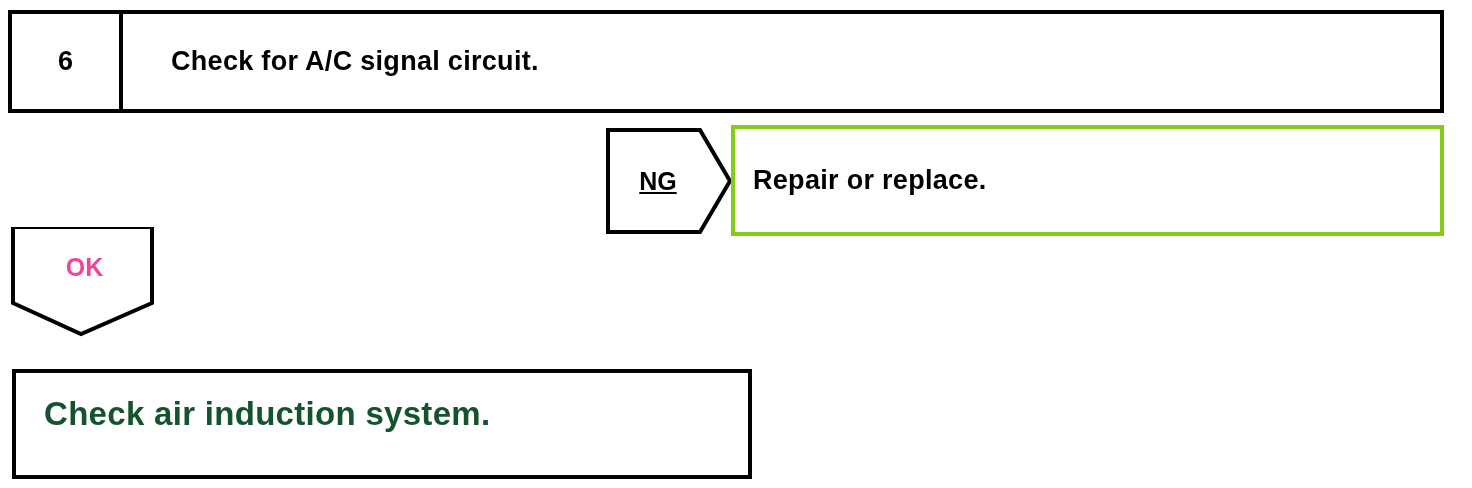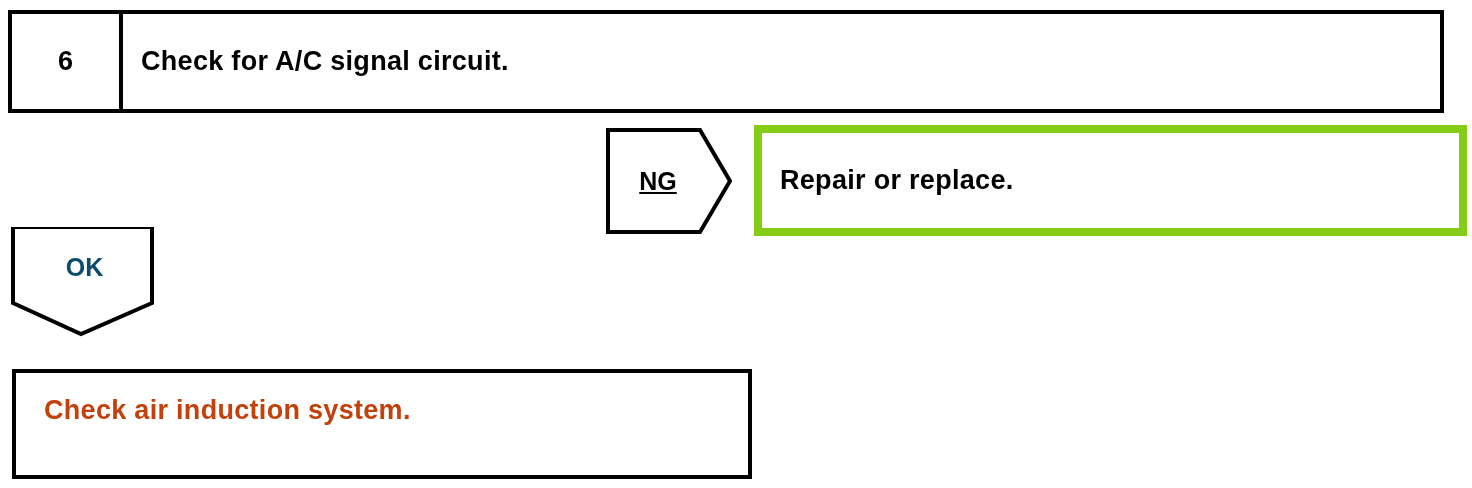--- a/index.html
+++ b/index.html
@@ -54,20 +54,21 @@
     align-items: center;
     padding-left: 18px;
     box-sizing: border-box;
   }
   .step-text {
     font-size: 27px;
     font-weight: bold;
     color: #000000;
     letter-spacing: 0.3px;
     white-space: nowrap;
+    margin-left: 30px;
   }
 
   
   .ng-pentagon {
     position: absolute;
     left: 606px;
     top: 128px;
     width: 126px;
     height: 106px;
   }
@@ -88,25 +89,25 @@
     font-size: 25px;
     font-weight: bold;
     color: #000000;
     pointer-events: none;
     text-decoration: underline;
   }
 
   
   .repair-box {
     position: absolute;
-    left: 754px;
+    left: 731px;
     top: 125px;
     width: 713px;
     height: 111px;
-    border: 8px solid #84cc16;
+    border: 4px solid #84cc16;
     box-sizing: border-box;
     background: #ffffff;
     display: flex;
     align-items: center;
     padding-left: 18px;
   }
   .repair-text {
     font-size: 27px;
     font-weight: bold;
     color: #000000;
@@ -131,21 +132,21 @@
     position: absolute;
     left: 11px;
     top: 227px;
     width: 143px;
     height: 80px;
     display: flex;
     align-items: center;
     justify-content: center;
     font-size: 25px;
     font-weight: bold;
-    color: #0c4a6e;
+    color: #ec4899;
     padding-left: 4px;
     box-sizing: border-box;
     pointer-events: none;
   }
 
   
   .result-box {
     position: absolute;
     left: 12px;
     top: 369px;
@@ -153,23 +154,23 @@
     height: 110px;
     border: 4px solid #000000;
     box-sizing: border-box;
     background: #ffffff;
     display: flex;
     align-items: flex-start;
     padding-left: 28px;
     padding-top: 22px;
   }
   .result-text {
-    font-size: 27px;
-    font-weight: bold;
-    color: #c2410c;
+    font-size: 33px;
+    font-weight: bold;
+    color: #14532d;
     letter-spacing: 0.3px;
     white-space: nowrap;
   }
 </style>
 </head>
 <body>
 
 <div id="canvas">
 
   <div class="step-box">

